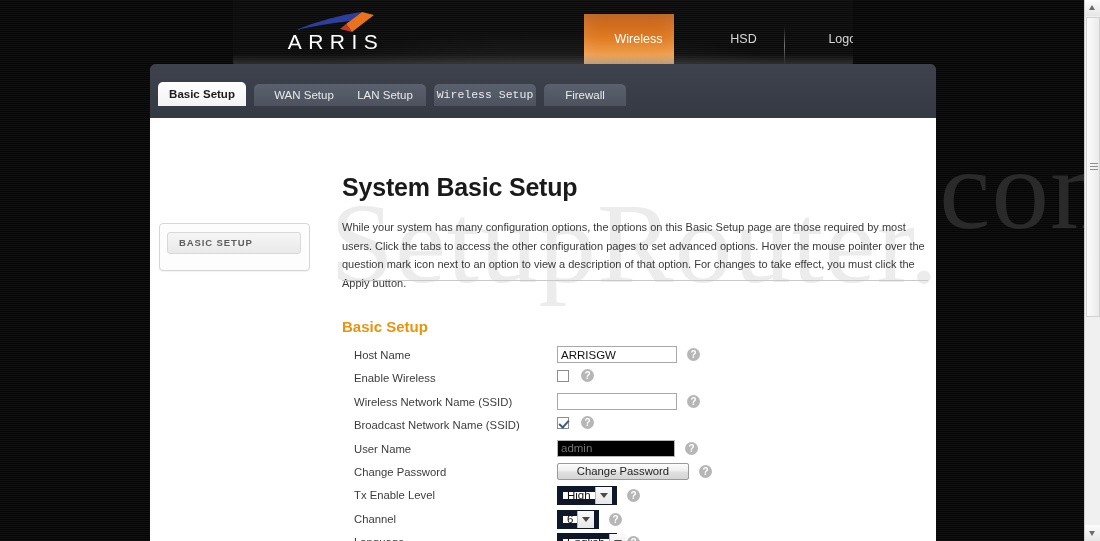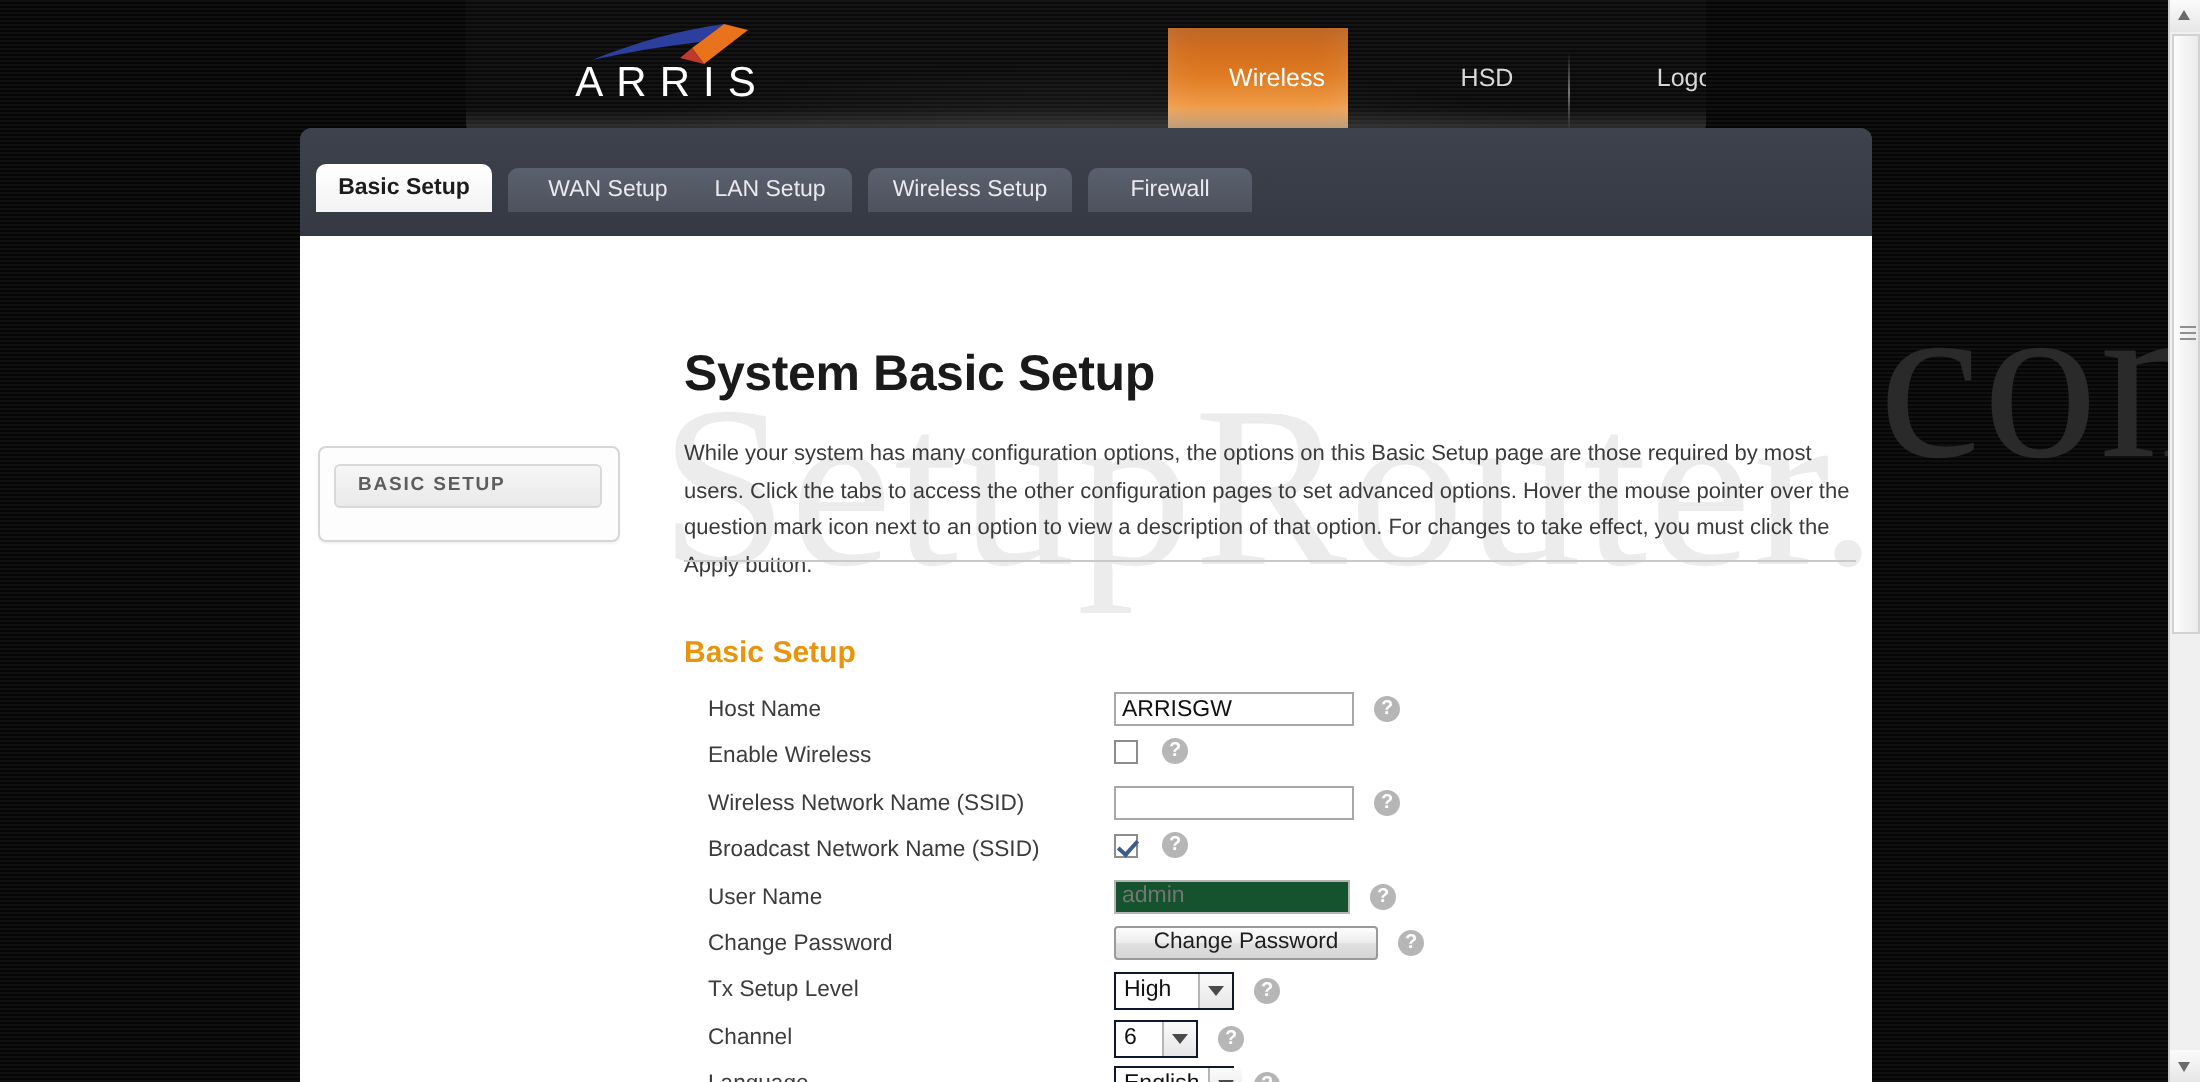--- a/index.html
+++ b/index.html
@@ -244,21 +244,21 @@
     height: 17px;
     border: 1px solid #a8a8a8;
     background: #ffffff;
     font-family: "Liberation Sans", sans-serif;
     font-size: 11.5px;
     color: #111;
     padding: 0 3px;
     outline: none;
   }
   .txt.disabled {
-    background: #14532d;
+    background: #000000;
     color: #9b9b9b;
     border-color: #b5b5b5;
   }
   .cb {
     width: 12px; height: 12px;
     border: 1px solid #8d8d8d;
     background: #ffffff;
     position: relative;
     cursor: pointer;
     flex: 0 0 auto;
@@ -280,21 +280,21 @@
     border-radius: 2px;
     font-family: "Liberation Sans", sans-serif;
     font-size: 11.3px;
     color: #1e1e1e;
     cursor: pointer;
     line-height: 15px;
     padding: 0 6px;
   }
   .sel {
     height: 19px;
-    border: 1px solid #0f172a;
+    border: 6px solid #0f172a;
     background: #ffffff;
     display: flex;
     align-items: center;
     cursor: pointer;
     position: relative;
   }
   .sel-val {
     flex: 1 1 auto;
     padding: 0 4px;
     font-size: 11.5px;
@@ -398,21 +398,21 @@
         <div class="topnav-item" style="left: 390px; width: 80px;">Logout</div>
       </div>
   </div>
 
   <div class="window">
 
     <div class="tabstrip">
         <div class="tab active" style="left: 8px; width: 88px;">Basic Setup</div>
         <div class="tab" style="left: 104px; width: 100px;">WAN Setup</div>
         <div class="tab" style="left: 194px; width: 82px;">LAN Setup</div>
-        <div class="tab" style="left: 284px; width: 102px;">Wireless Setup</div>
+        <div class="tab" style="left: 284px; width: 102px; font-family: Liberation Mono, monospace;">Wireless Setup</div>
         <div class="tab" style="left: 394px; width: 82px;">Firewall</div>
         <div class="tab" style="left: 484px; width: 82px; margin-top: 44px;">Utilities</div>
       </div>
 
     <div class="panel">
 
       <div class="watermark-light">SetupRouter.com</div>
 
       <div class="sidebar">
         <div class="sidebar-item">
@@ -462,21 +462,21 @@
               </div>
             </div>
             <div class="row">
               <div class="row-label">Change Password</div>
               <div class="row-control">
                 <button class="btn" style="width: 132px;">Change Password</button>
                 <span class="help" style="margin-left: 10px;">?</span>
               </div>
             </div>
             <div class="row">
-              <div class="row-label">Tx Setup Level</div>
+              <div class="row-label">Tx Enable Level</div>
               <div class="row-control">
                 <div class="sel" style="width: 60px;">
                   <span class="sel-val">High</span>
                   <span class="sel-arrow"></span>
                 </div>
                 <span class="help" style="margin-left: 10px;">?</span>
               </div>
             </div>
             <div class="row">
               <div class="row-label">Channel</div>

